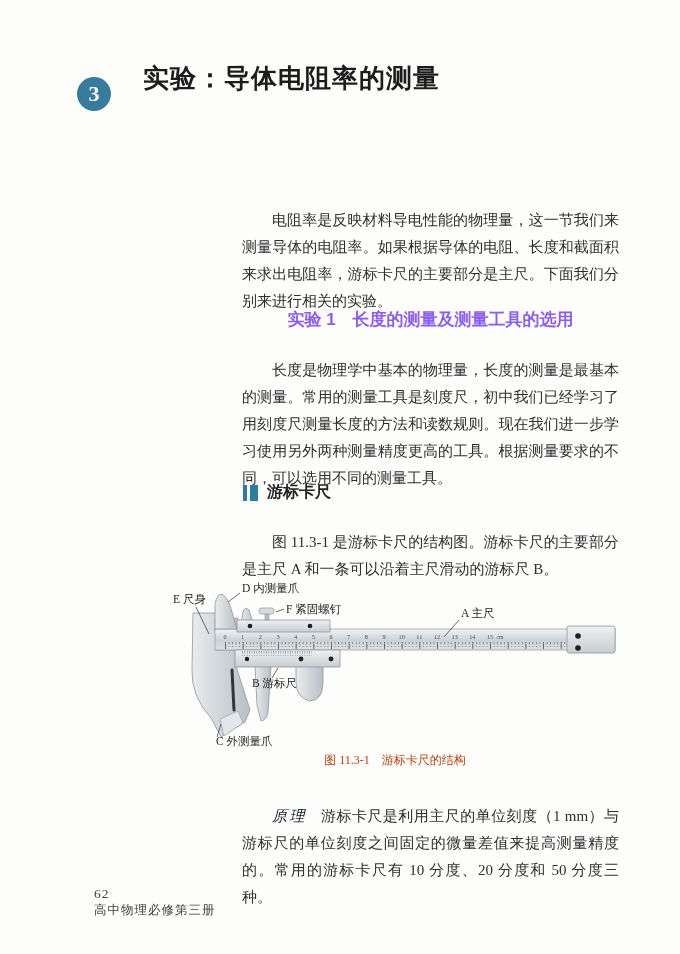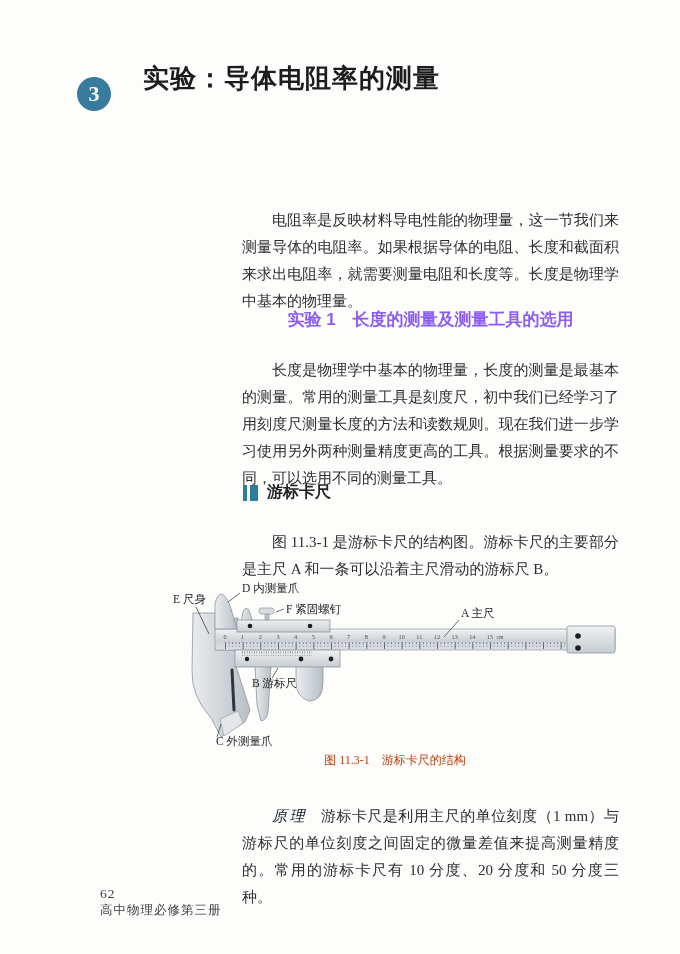--- a/index.html
+++ b/index.html
@@ -39,32 +39,32 @@
   }
   .fig-caption{
     left:160px;top:752px;width:470px;text-align:center;
     font-size:12px;color:#c2410c;
   }
   .principle{
     color:#0f172a;font-style:italic;letter-spacing:2px;margin-right:14px;
   }
   .footer{left:78px;top:886px;display:flex;align-items:baseline;color:#3f3f3f;flex-direction:column;}
   .footer .pgnum{font-size:13.5px;letter-spacing:1px;}
-  .footer .book{font-size:12.5px;margin-left:22px;letter-spacing:1px;}
+  .footer .book{font-size:12.5px;margin-left:16px;letter-spacing:1px;}
   
   .dlabel{font-size:11.5px;fill:#1f1f1f;font-family:"Liberation Serif","DejaVu Serif",serif;}
   .rnum{font-size:6.3px;fill:#4a4f54;font-family:"Liberation Serif","DejaVu Serif",serif;}
 </style>
 </head>
 <body>
 
 <div class="abs badge">3</div>
 <div class="abs page-title">实验：导体电阻率的测量</div>
 
-<p class="abs para" style="top:192px;">电阻率是反映材料导电性能的物理量，这一节我们来测量导体的电阻率。如果根据导体的电阻、长度和截面积来求出电阻率，就需要测量电阻和长度等。长度是物理学中基本的物理量。</p>
+<p class="abs para" style="top:192px;">电阻率是反映材料导电性能的物理量，这一节我们来测量导体的电阻率。如果根据导体的电阻、长度和截面积来求出电阻率，游标卡尺的主要部分是主尺。下面我们分别来进行相关的实验。</p>
 
 <div class="abs exp-heading">实验 1　长度的测量及测量工具的选用</div>
 
 <p class="abs para" style="top:342px;">长度是物理学中基本的物理量，长度的测量是最基本的测量。常用的测量工具是刻度尺，初中我们已经学习了用刻度尺测量长度的方法和读数规则。现在我们进一步学习使用另外两种测量精度更高的工具。根据测量要求的不同，可以选用不同的测量工具。</p>
 
 <div class="abs sub-head">
   <span class="bar-thin"></span>
   <span class="bar-thick"></span>
   <span class="txt">游标卡尺</span>
 </div>

